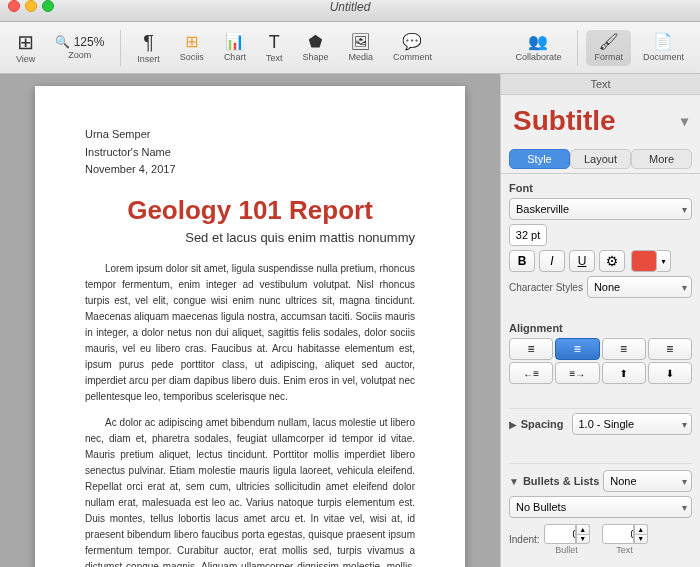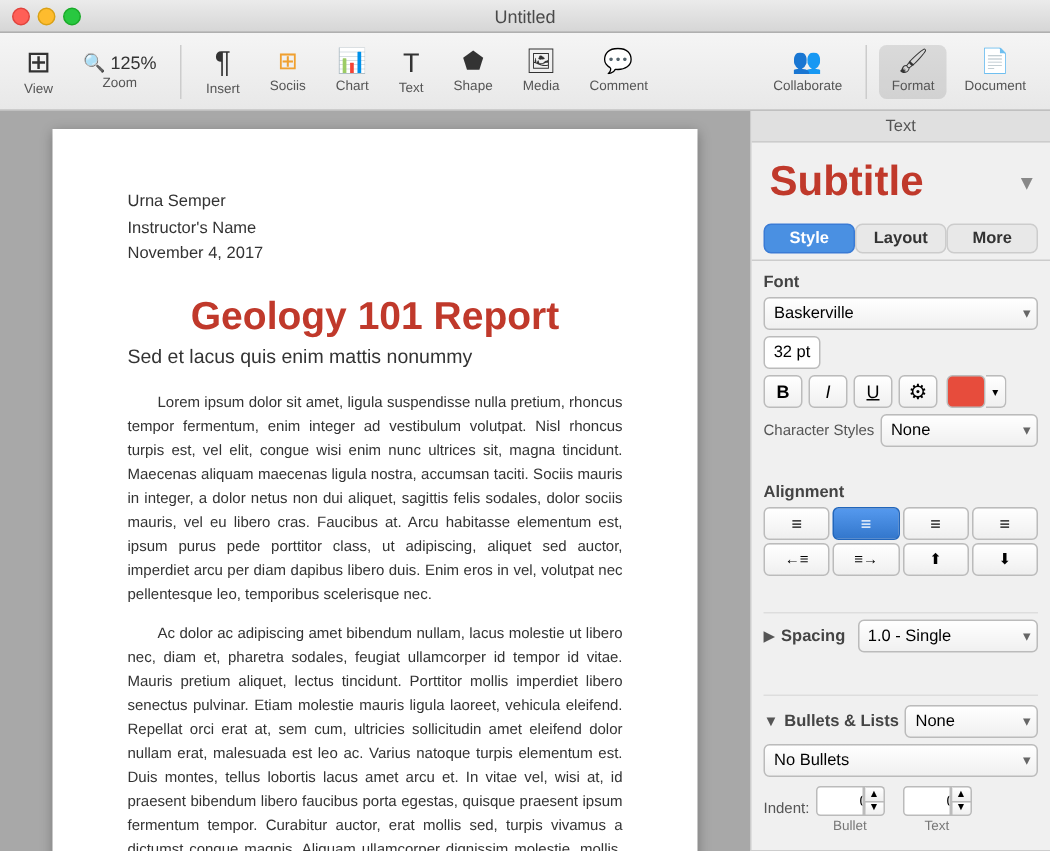--- a/index.html
+++ b/index.html
@@ -11,24 +11,24 @@
       overflow: hidden;
       display: flex;
       flex-direction: column;
     }
 
     
     .titlebar {
       height: 22px;
       background: linear-gradient(to bottom, #ebebeb, #d6d6d6);
       display: flex;
-      align-items: center;
       justify-content: center;
       position: relative;
       border-bottom: 1px solid #b0b0b0;
+      font-style: italic;
     }
     .titlebar-buttons {
       position: absolute;
       left: 8px;
       display: flex;
       gap: 5px;
       align-items: center;
     }
     .tb-btn {
       width: 12px; height: 12px; border-radius: 50%;
@@ -113,21 +113,21 @@
     }
     .page-title {
       color: #c0392b;
       font-size: 26px;
       font-weight: bold;
       text-align: center;
       margin-bottom: 4px;
     }
     .page-subtitle {
       font-size: 13px;
-      text-align: left;
+      text-align: right;
       color: #333;
       margin-bottom: 16px;
     }
     .page-body {
       font-size: 10px;
       color: #333;
       line-height: 1.6;
       text-align: justify;
     }
     .page-body p {
@@ -165,21 +165,20 @@
       font-size: 14px;
       color: #888;
     }
 
     
     .panel-tabs {
       display: flex;
       padding: 4px 8px;
       gap: 0;
       border-bottom: 1px solid #ccc;
-      font-weight: bold;
     }
     .panel-tab {
       flex: 1;
       text-align: center;
       font-size: 11px;
       padding: 3px 6px;
       border-radius: 5px;
       border: 1px solid #ccc;
       background: #e8e8e8;
       color: #333;

